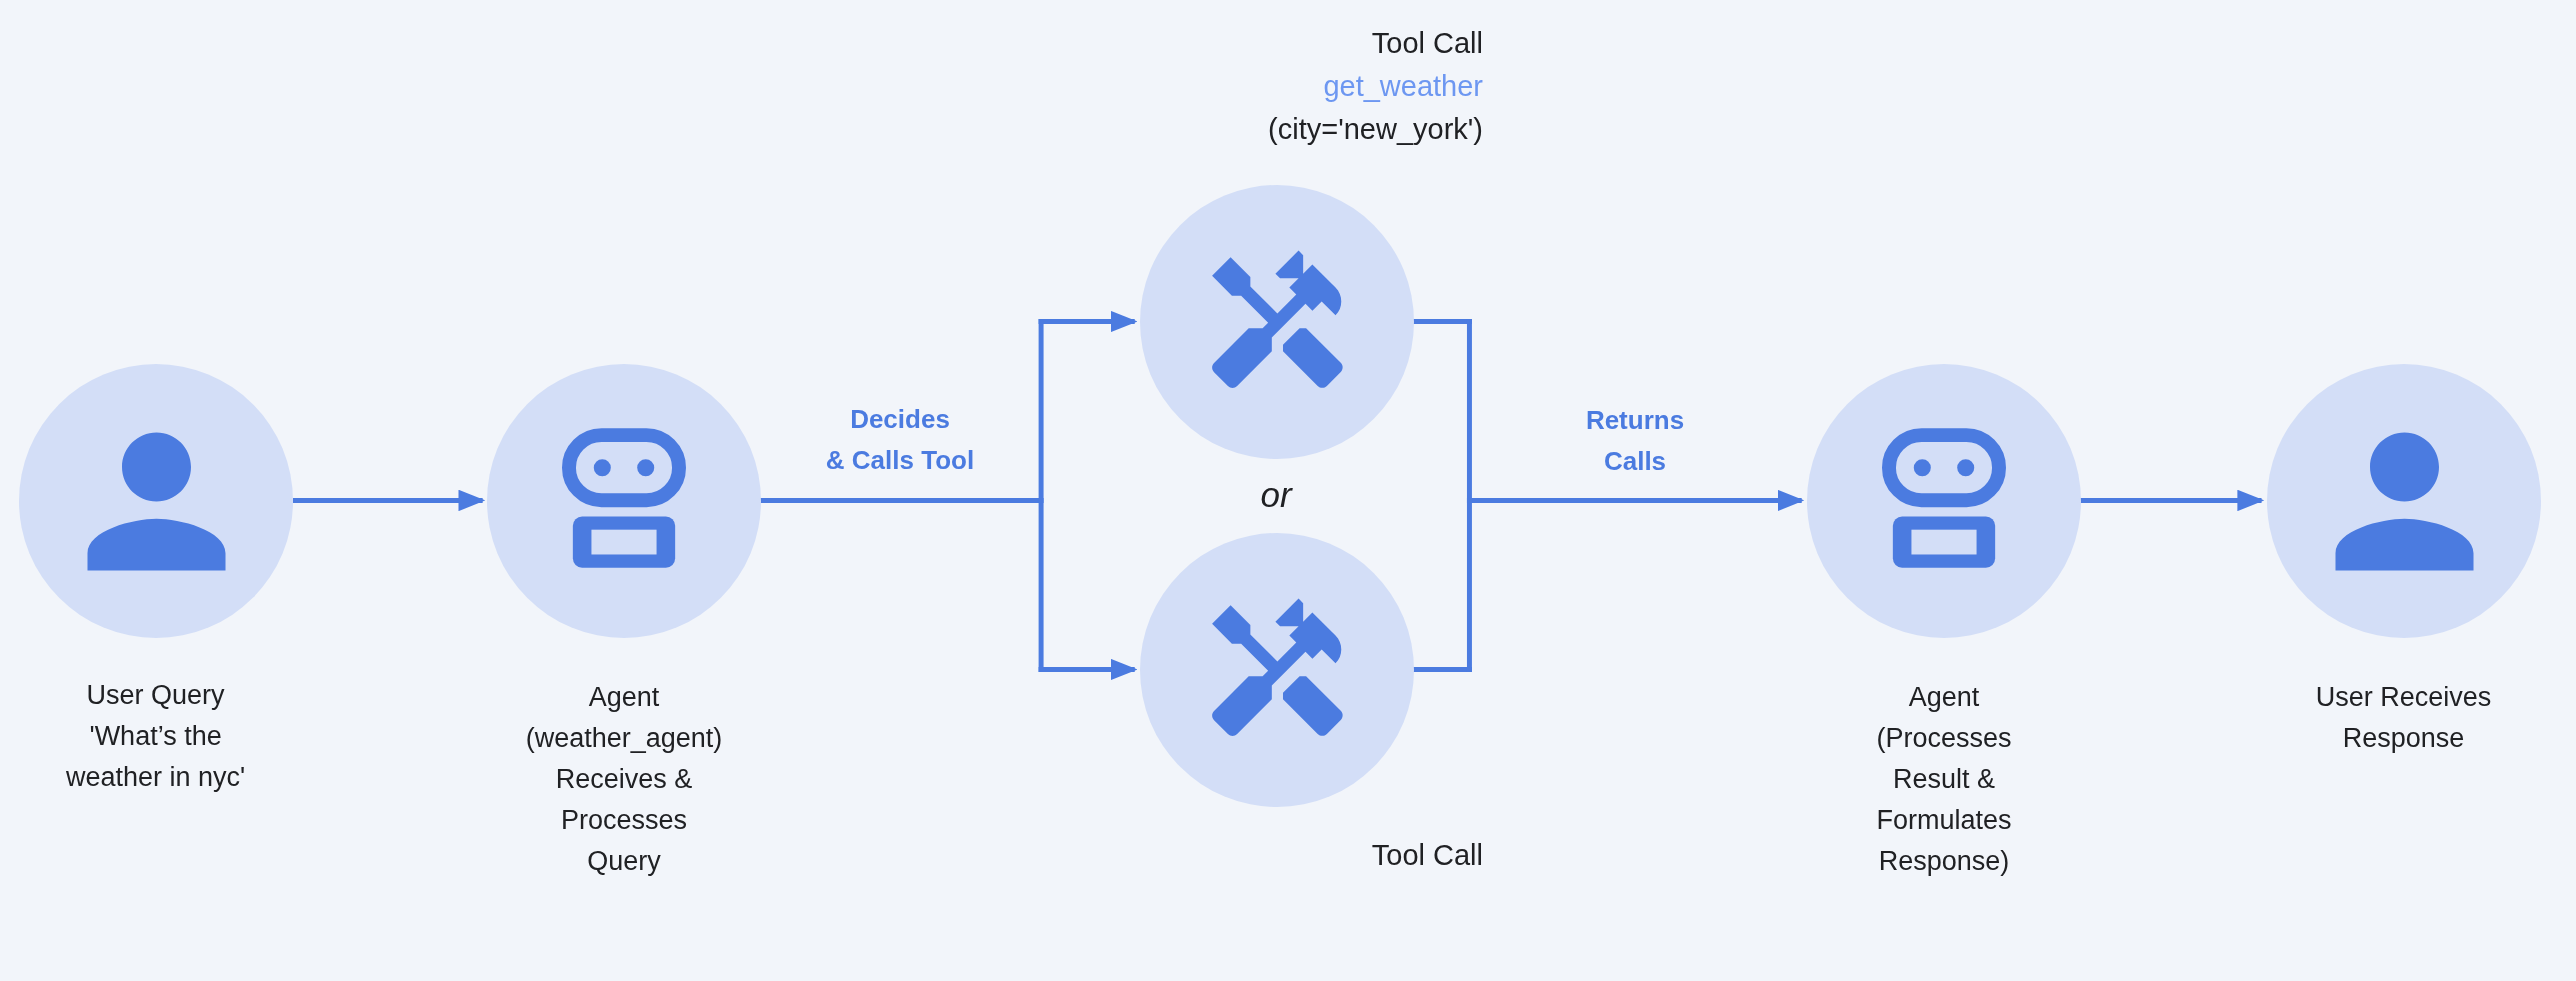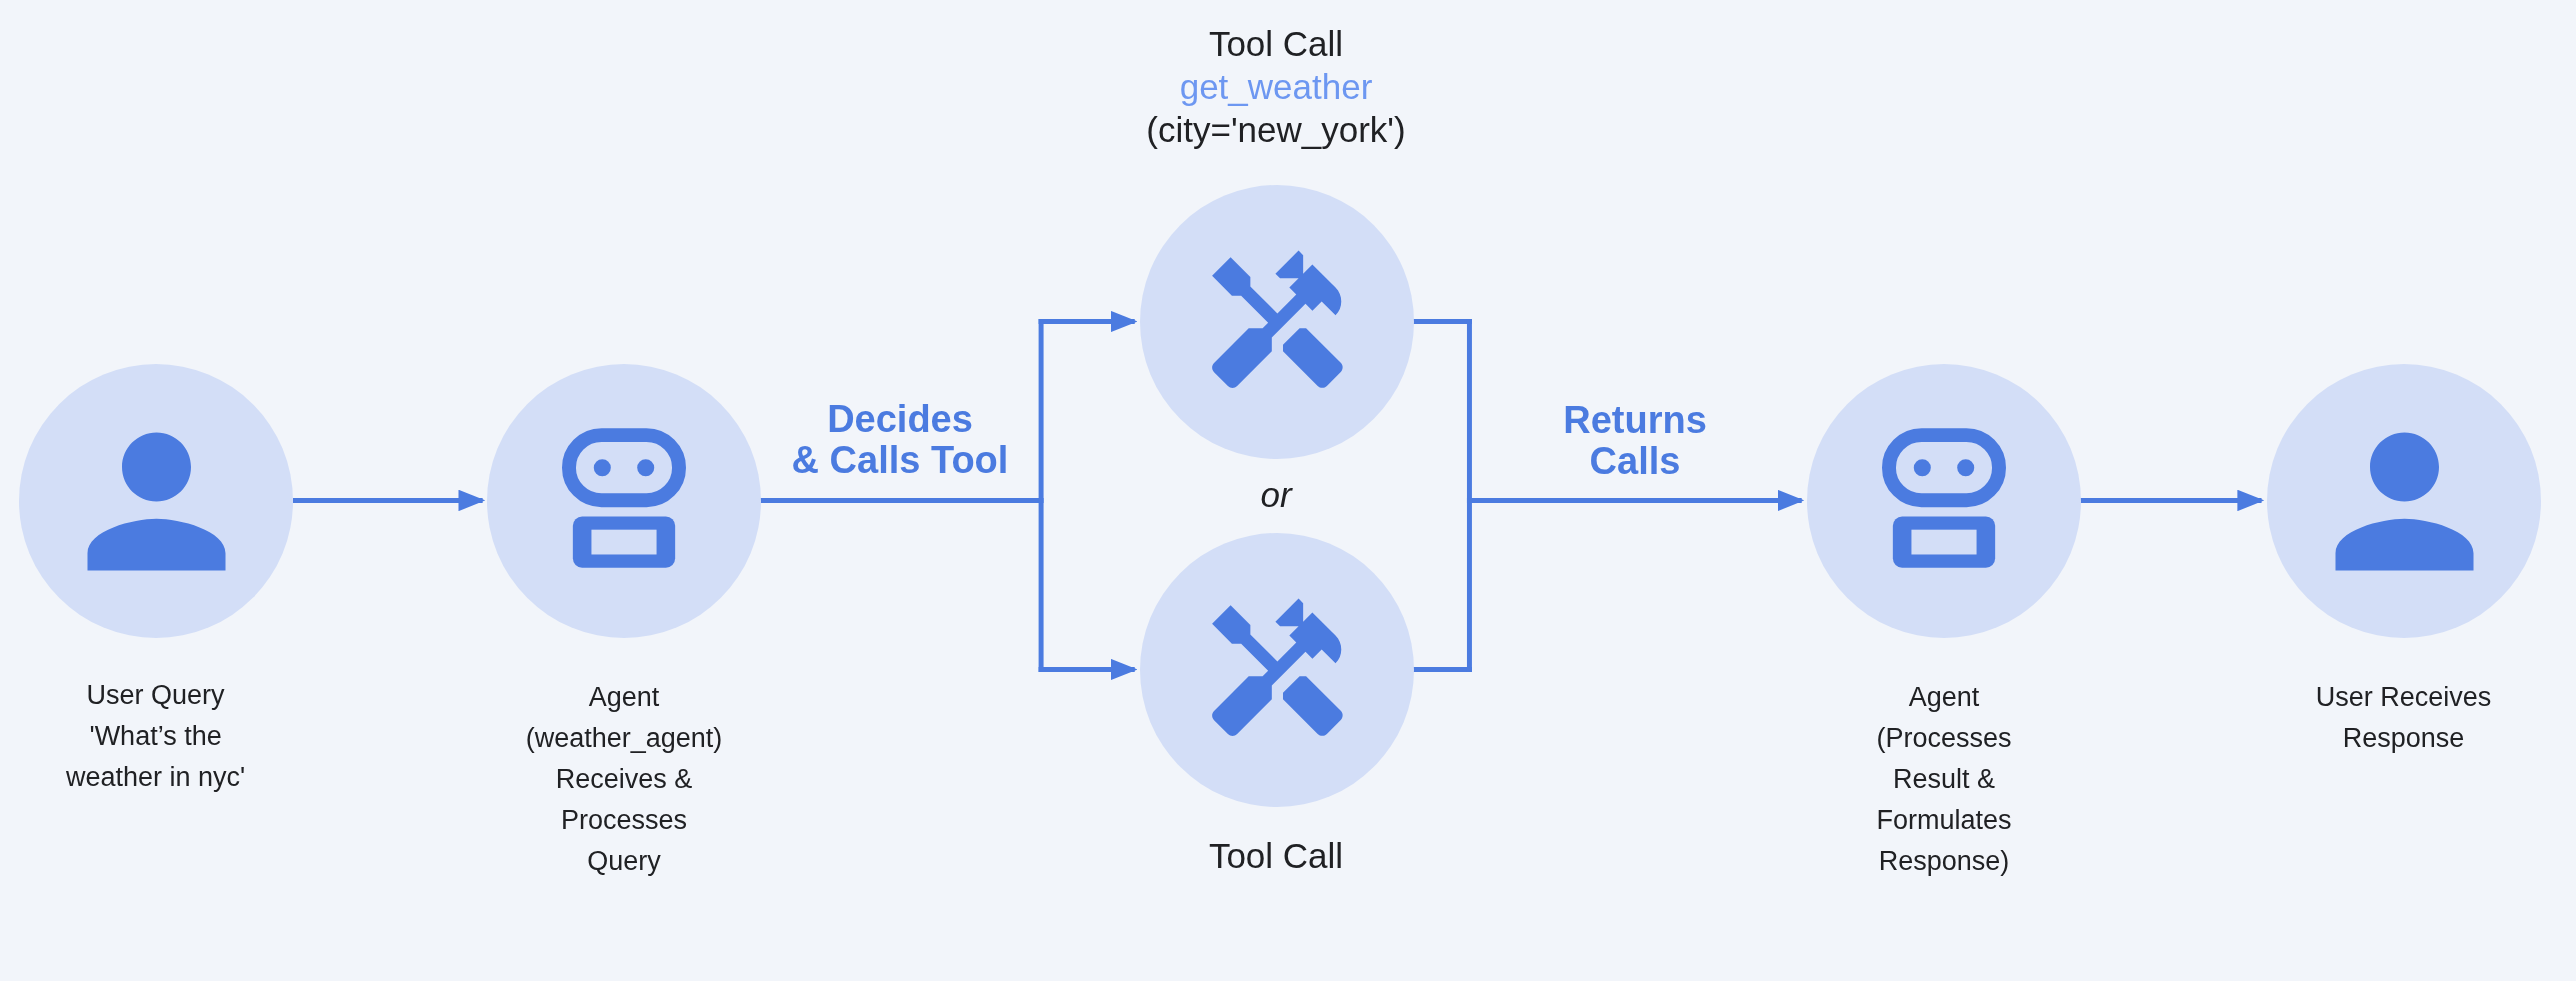--- a/index.html
+++ b/index.html
@@ -38,24 +38,24 @@
     position: absolute;
     text-align: center;
     white-space: pre-line;
     font-size: 27px;
     line-height: 41px;
     color: var(--text);
   }
   .edge-label {
     font-weight: bold;
     color: var(--blue);
-    font-size: 38px;
+    font-size: 26px;
     line-height: 41px;
   }
-  .tool-block { position: absolute; text-align: center; font-size: 35px; line-height: 43px; }
+  .tool-block { position: absolute; text-align: right; font-size: 29px; line-height: 43px; }
   .tool-block .fn { color: var(--function-blue); }
   .or-label { position: absolute; text-align: center; font-size: 35px; line-height: 41px; color: var(--text); }
 </style>
 </head>
 <body>
 
 <div class="stage">
 
   <svg class="connectors" width="2576" height="981" viewBox="0 0 3108 1184">
     <defs>

